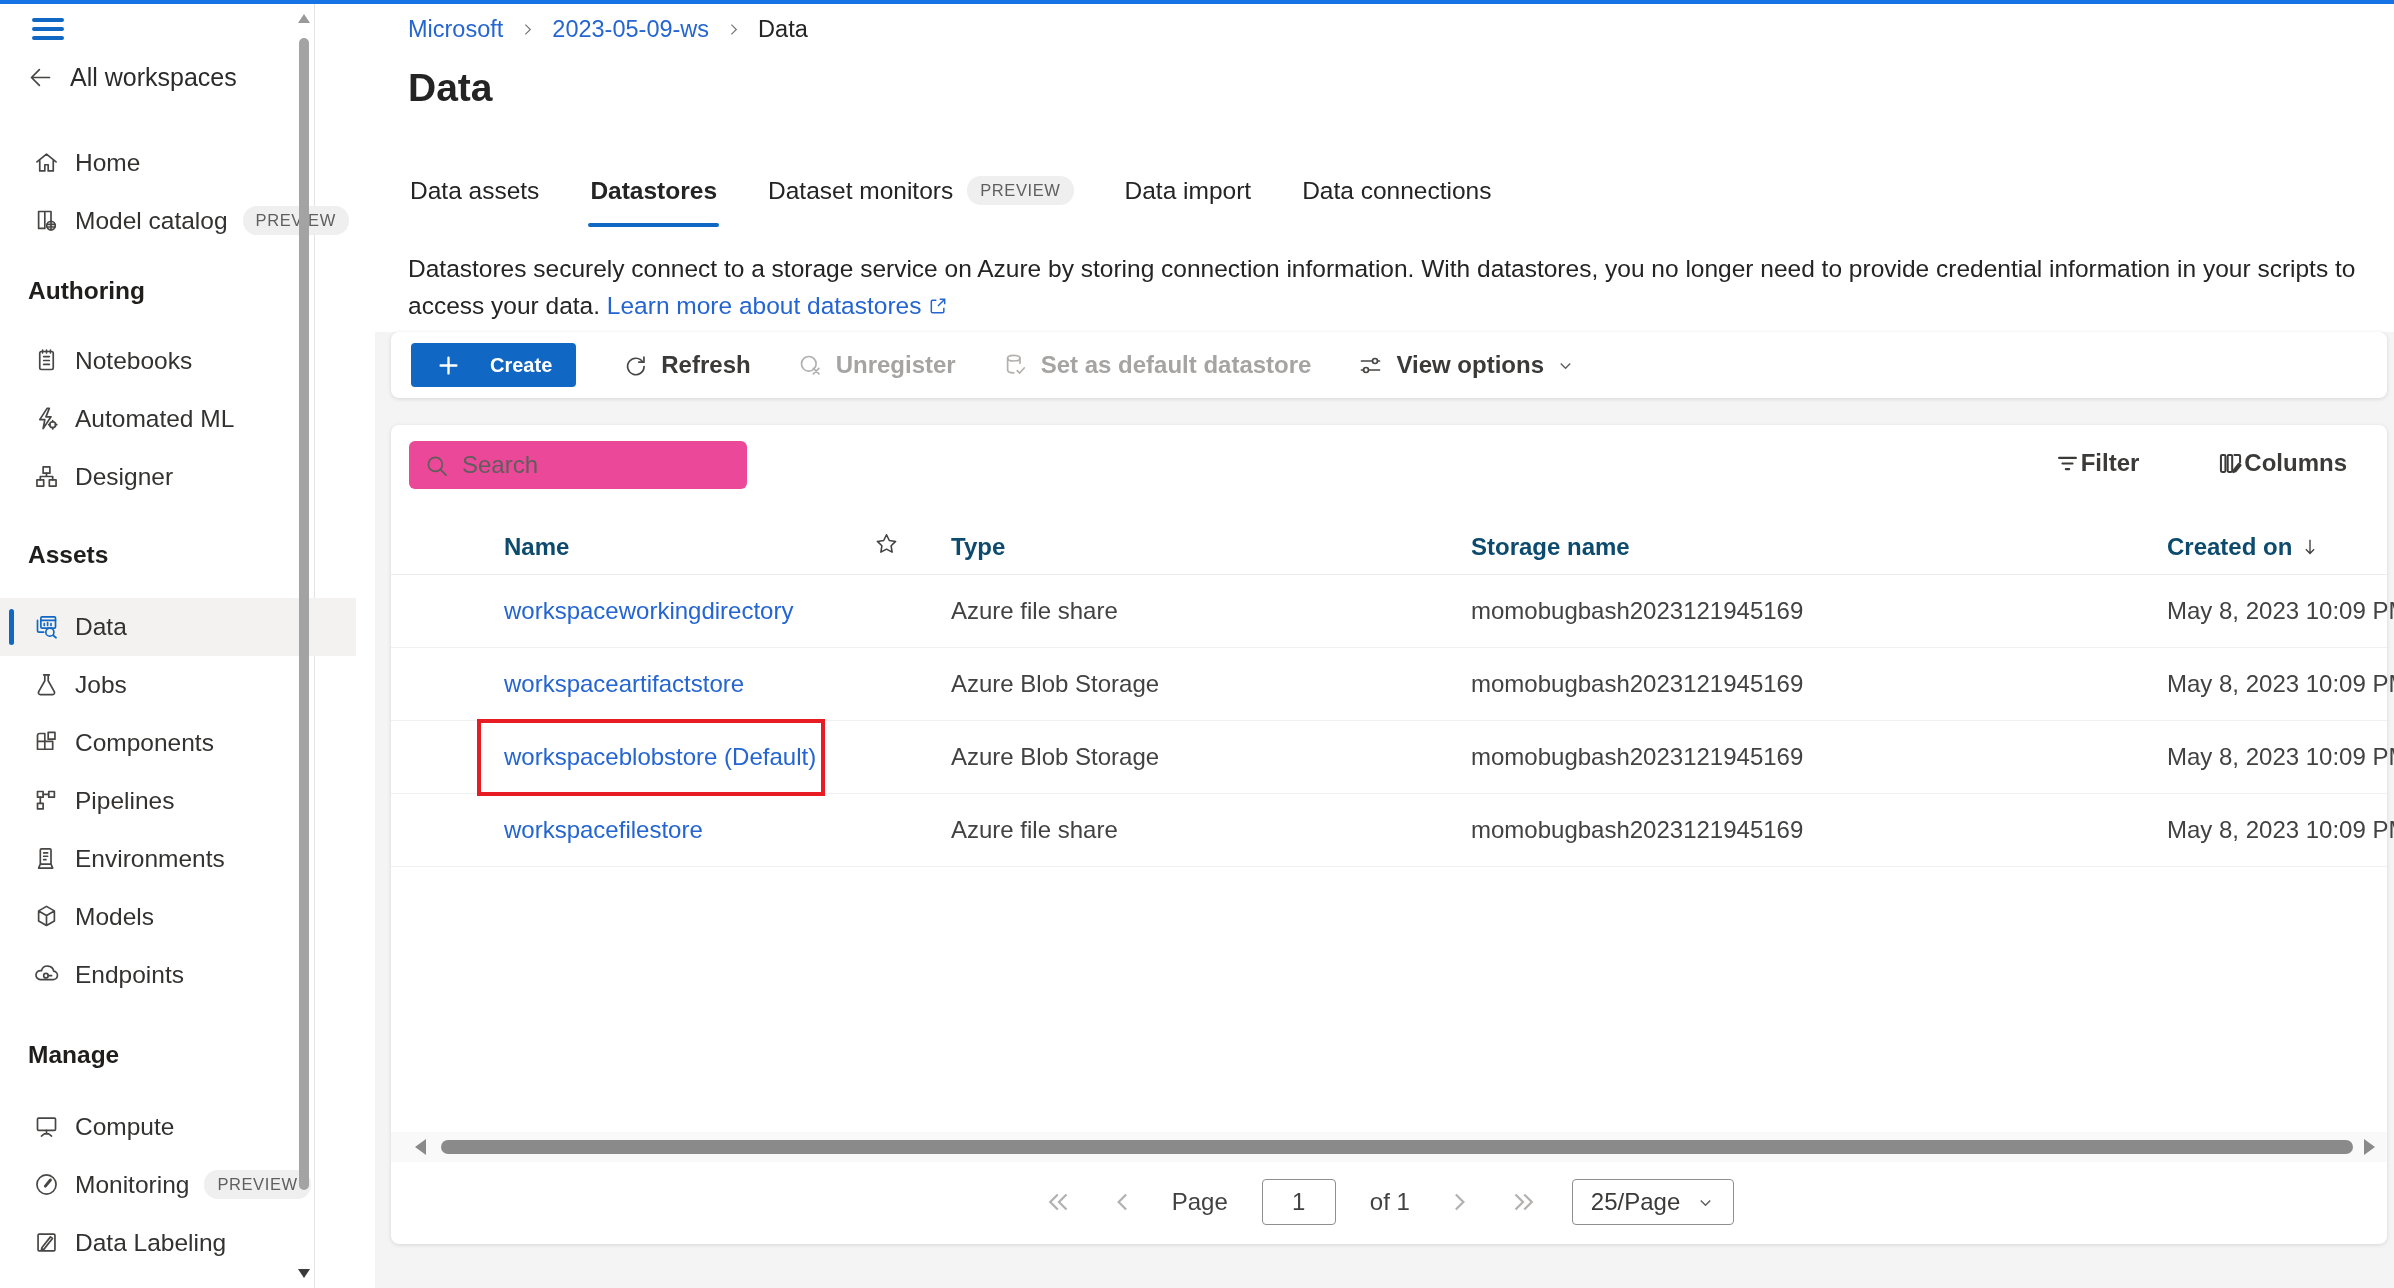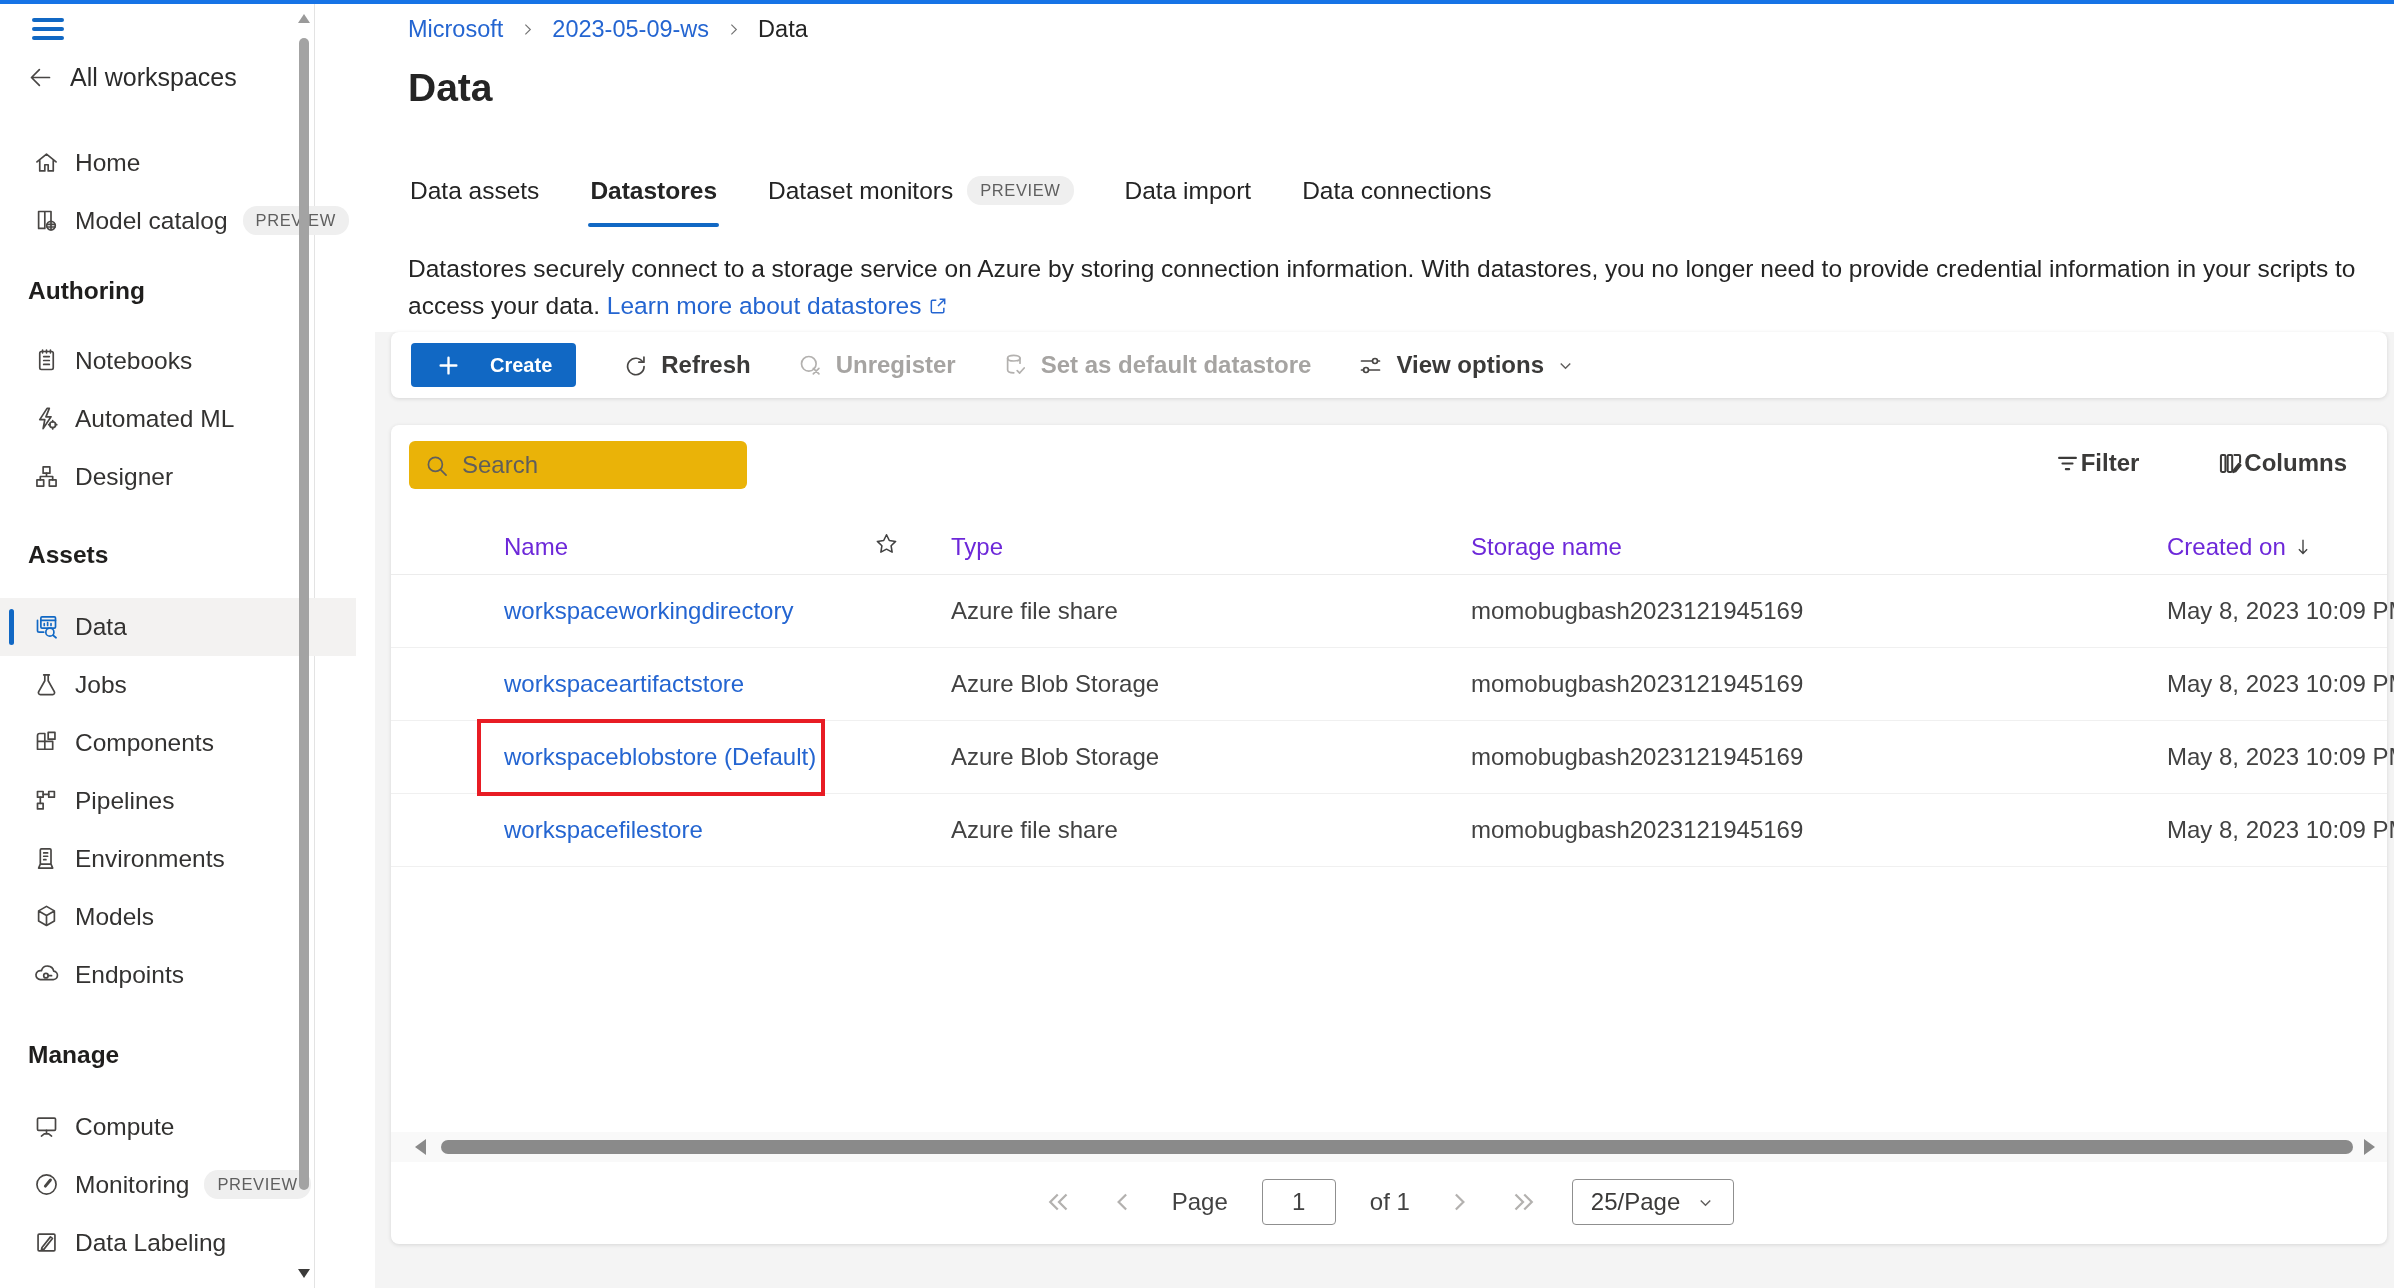--- a/index.html
+++ b/index.html
@@ -67,30 +67,30 @@
   .btn-primary { display:flex; align-items:center; gap:28px; height:44px; padding:0 24px; border:none;
                  border-radius:4px; background:#1168c4; color:#fff; font-size:20px; font-weight:600;
                  font-family:inherit; cursor:pointer; }
   .tool-btn { display:flex; align-items:center; gap:12px; font-size:24px; font-weight:600; color:#3b3a39;
               background:none; border:none; font-family:inherit; cursor:pointer; }
   .tool-btn.disabled { color:#a6a4a2; cursor:default; }
   .tool-btn.disabled .ic { stroke:#b3b1af; }
   .chev { width:19px; height:19px; stroke:#605e5c; fill:none; stroke-width:1.8; }
 
   .table-card { top:421px; height:819px; }
-  .searchbox { position:absolute; top:16px; left:18px; width:338px; height:48px; background:#eab308;
+  .searchbox { position:absolute; top:16px; left:18px; width:338px; height:48px; background:#ec4899;
                border-radius:6px; display:flex; align-items:center; padding:0 14px; gap:12px; }
   .searchbox input { border:none; outline:none; background:transparent; font-size:24px; color:#333;
                      font-family:inherit; width:100%; }
   .searchbox input::placeholder { color:#605e5c; }
   .view-ctrls { position:absolute; top:24px; right:40px; display:flex; gap:78px; }
   .view-ctrl { display:flex; align-items:center; gap:0; font-size:24px; font-weight:600; color:#3b3a39; cursor:pointer; }
 
   .thead { position:absolute; top:94px; left:0; right:0; height:56px; border-bottom:1px solid #ececec;
-           font-size:24px; font-weight:400; color:#6d28d9; }
+           font-size:24px; font-weight:700; color:#0c4a6e; }
   .thead > div, .trow > div { position:absolute; top:50%; transform:translateY(-50%); white-space:nowrap; }
   .col-name { left:113px; } .col-star { left:482px; } .col-type { left:560px; }
   .col-storage { left:1080px; } .col-created { left:1776px; }
 
   .tbody { position:absolute; top:150px; left:0; right:0; }
   .trow { position:relative; height:73px; border-bottom:1px solid #f0f0f0; font-size:24px; color:#424242; }
   .trow .col-name { color:#2465d1; cursor:pointer; }
   .hl-box { position:absolute; top:294px; left:86px; width:348px; height:77px;
             border:4px solid #e81c24; z-index:5; pointer-events:none; }
 

